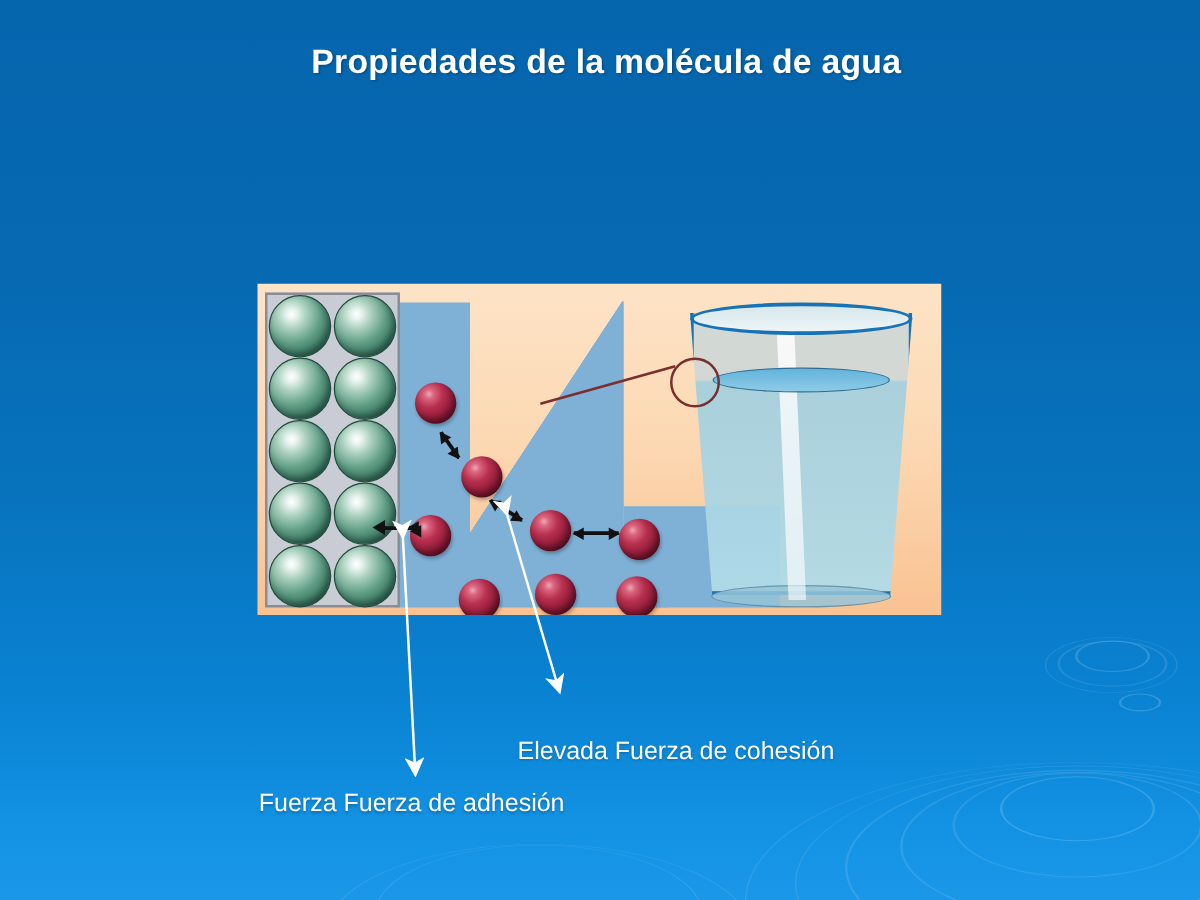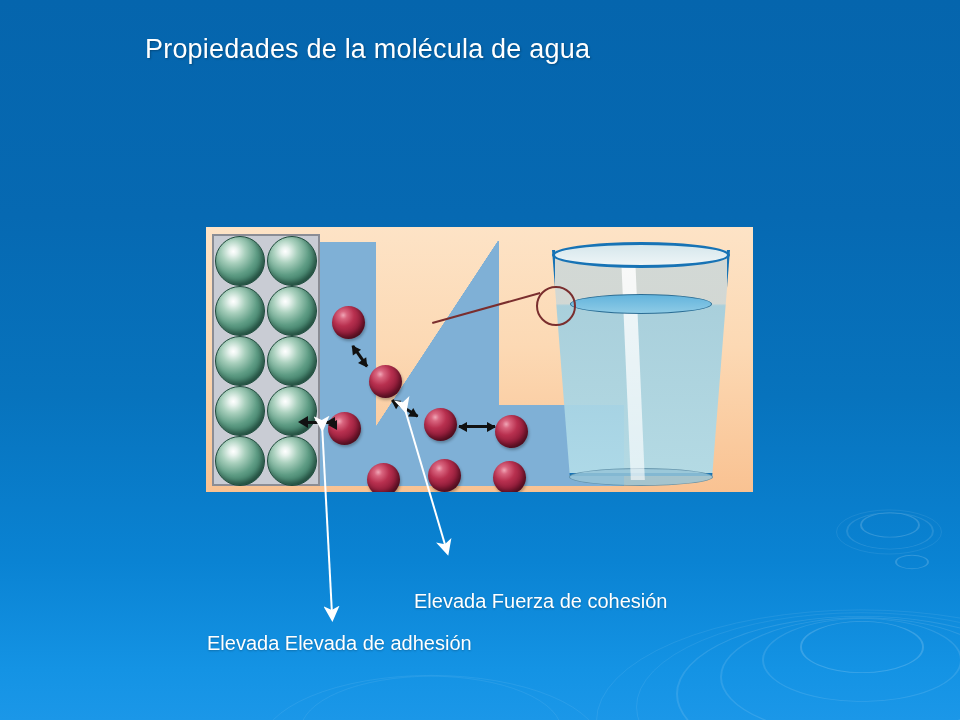--- a/index.html
+++ b/index.html
@@ -38,23 +38,23 @@
   .ripple.thin { border-color: rgba(255,255,255,0.11); }
 
   
   #title {
     position: absolute;
     left: 145px;
     top: 34px;
     width: 680px;
     color: #ffffff;
     font-size: 27px;
-    font-weight: normal;
+    font-weight: bold;
     letter-spacing: 0.2px;
-    text-align: left;
+    text-align: center;
     text-shadow: 1px 1px 2px rgba(0,0,0,0.28);
     white-space: nowrap;
   }
 
   
   #figure {
     position: absolute;
     left: 206px;
     top: 227px;
     width: 547px;
@@ -313,15 +313,15 @@
     <defs>
       <marker id="wh" markerWidth="8" markerHeight="8" refX="4" refY="4" orient="auto">
         <path d="M0,0 L8,4 L0,8 L2,4 Z" fill="#ffffff"></path>
       </marker>
     </defs>
     <line x1="322" y1="424" x2="332" y2="614" stroke="#ffffff" stroke-width="2" marker-start="url(#wh)" marker-end="url(#wh)"></line>
     <line x1="404" y1="406" x2="446" y2="548" stroke="#ffffff" stroke-width="2" marker-start="url(#wh)" marker-end="url(#wh)"></line>
   </svg>
 
   <div class="label" id="label-cohesion">Elevada Fuerza de cohesión</div>
-  <div class="label" id="label-adhesion">Elevada Elevada de adhesión</div>
+  <div class="label" id="label-adhesion">Fuerza Fuerza de adhesión</div>
 
 </div>
 
 </body></html>

